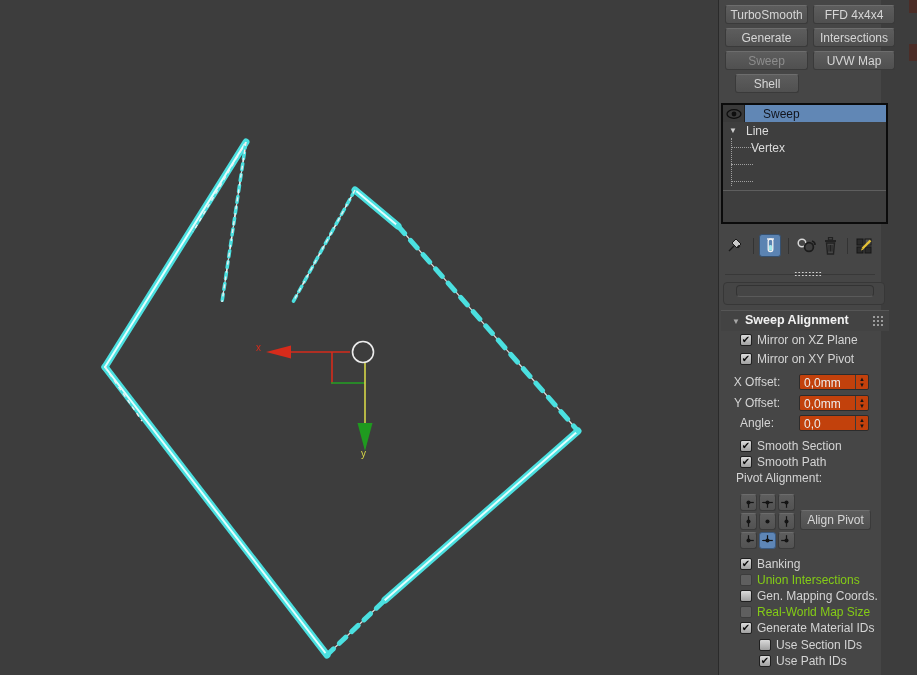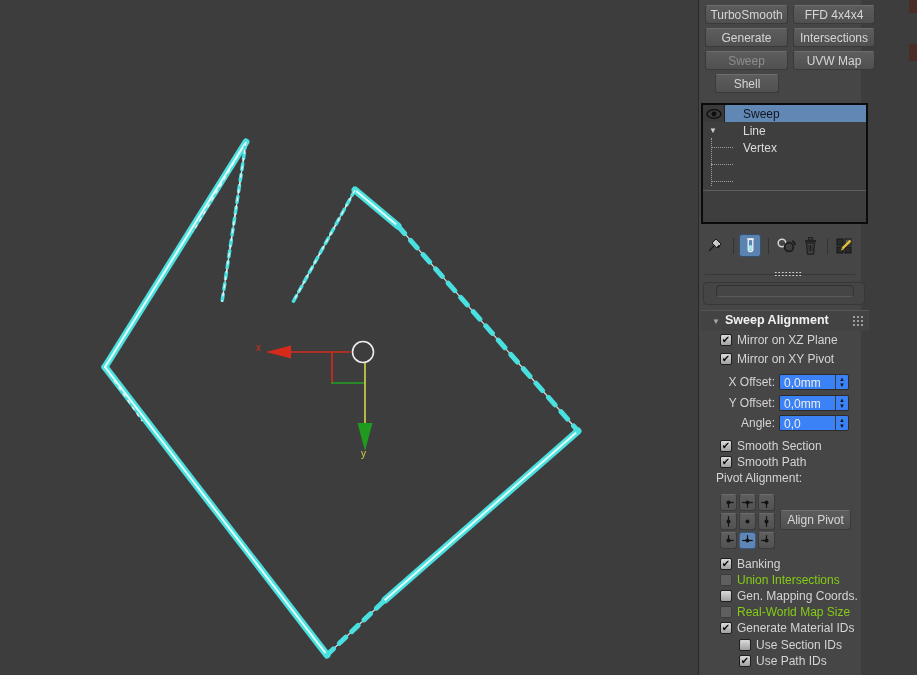--- a/index.html
+++ b/index.html
@@ -1,21 +1,21 @@
 <!DOCTYPE html>
 <html><head>
 <meta charset="utf-8">
 <style>
   html,body{margin:0;padding:0;background:#222;}
   .screen{position:relative;width:917px;height:675px;overflow:hidden;
           font-family:"Liberation Sans",sans-serif;background:#3d3d3d;}
   
   .viewport{position:absolute;left:0;top:0;width:741px;height:675px;background:#3d3d3d;}
   
-  .panel{position:absolute;left:698px;top:0;width:163px;height:675px;
+  .panel{position:absolute;left:718px;top:0;width:163px;height:675px;
          background:#464646;border-left:1px solid #2a2a2a;box-sizing:border-box;}
   .btn{position:absolute;box-sizing:border-box;height:19px;
        background:linear-gradient(#5d5d5d,#505050);
        border:1px solid #3a3a3a;border-top-color:#6d6d6d;border-radius:3px;
        color:#d6d6d6;font-size:12px;display:flex;align-items:center;justify-content:center;
        white-space:nowrap;overflow:hidden;}
   .btn.disabled{color:#8d8d8d;}
   
   .stack{position:absolute;left:2px;top:103px;width:167px;height:121px;
          background:#3e3e3e;border:2px solid #0b0b0b;box-sizing:border-box;}
@@ -52,22 +52,22 @@
         background-size:4px 4px;}
   
   .prow{position:absolute;display:flex;align-items:center;height:14px;}
   .cb{width:12px;height:12px;box-sizing:border-box;background:linear-gradient(#dadada,#a0a0a0);
       border:1px solid #1f1f1f;border-radius:2px;color:#0a0a0a;font-size:10px;line-height:10px;
       text-align:center;margin-right:5px;flex:none;}
   .cb.dis{background:#5f5f5f;border-color:#3c3c3c;}
   .lbl{color:#d4d4d4;font-size:12px;white-space:nowrap;}
   .lbl.dis{color:#84cc16;}
   .srow{position:absolute;display:flex;align-items:center;height:16px;}
-  .slabel{display:inline-block;width:76px;text-align:right;color:#d4d4d4;font-size:12px;margin-right:4px;}
-  .field{display:flex;width:70px;height:16px;box-sizing:border-box;background:#3b82f6;
+  .slabel{display:inline-block;width:76px;text-align:center;color:#d4d4d4;font-size:12px;margin-right:4px;}
+  .field{display:flex;width:70px;height:16px;box-sizing:border-box;background:#c2410c;
          border:1px solid #2c2c2c;border-radius:2px;color:#ececec;font-size:12px;}
   .field .val{flex:1;padding:1px 0 0 4px;}
   .spin{width:12px;border-left:1px solid #3a3a3a;display:flex;flex-direction:column;
         align-items:center;justify-content:center;}
   .spin span{font-size:6px;line-height:6px;color:#141414;}
   
   .pvt{position:absolute;width:17px;height:17px;box-sizing:border-box;
        background:linear-gradient(#5e5e5e,#525252);border:1px solid #3a3a3a;
        border-top-color:#6c6c6c;border-radius:3px;padding:0;}
   .pvt.sel{background:#5e86b6;border-color:#3b5a80;}
@@ -146,26 +146,26 @@
             <ellipse cx="8" cy="5" rx="7" ry="4.3" fill="#3a3a3a" stroke="#0e0e0e" stroke-width="1.3"></ellipse>
             <circle cx="8" cy="5" r="2.4" fill="#0e0e0e"></circle>
           </svg>
         </div>
         <div class="selrow">
           <span class="rowlabel">Sweep</span>
         </div>
       </div>
       <div class="stackrow" style="top:17px">
         <span class="expander">▼</span>
-        <span class="rowlabel" style="margin-left:40px">Line</span>
+        <span class="rowlabel" style="margin-left:23px">Line</span>
       </div>
       <div class="tree-v"></div>
       <div class="tree-h" style="top:42px"></div>
       <div class="stackrow" style="top:34px">
-        <span class="rowlabel" style="margin-left:40px">Vertex</span>
+        <span class="rowlabel" style="margin-left:28px">Vertex</span>
       </div>
       <div class="tree-h" style="top:59px"></div>
       <div class="tree-h" style="top:76px"></div>
       <div class="stacksep"></div>
     </div>
 
     <div class="tbtn" style="left:7px;top:236px;width:18px;height:18px">
       <svg width="16" height="16" viewBox="0 0 16 16">
         <path d="M9 2 L14 7 L10 11 L5 6 Z" fill="#c9c9c9" stroke="#1a1a1a" stroke-width="1"></path>
         <line x1="7" y1="9" x2="2" y2="14" stroke="#1a1a1a" stroke-width="1.5"></line>

